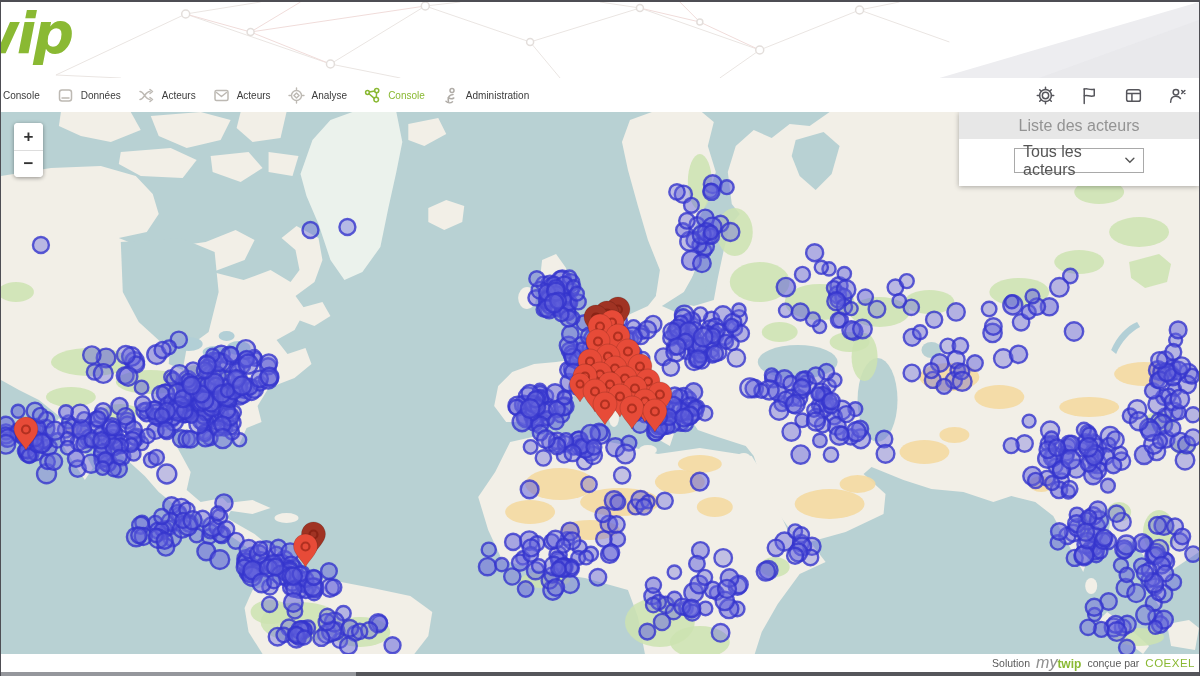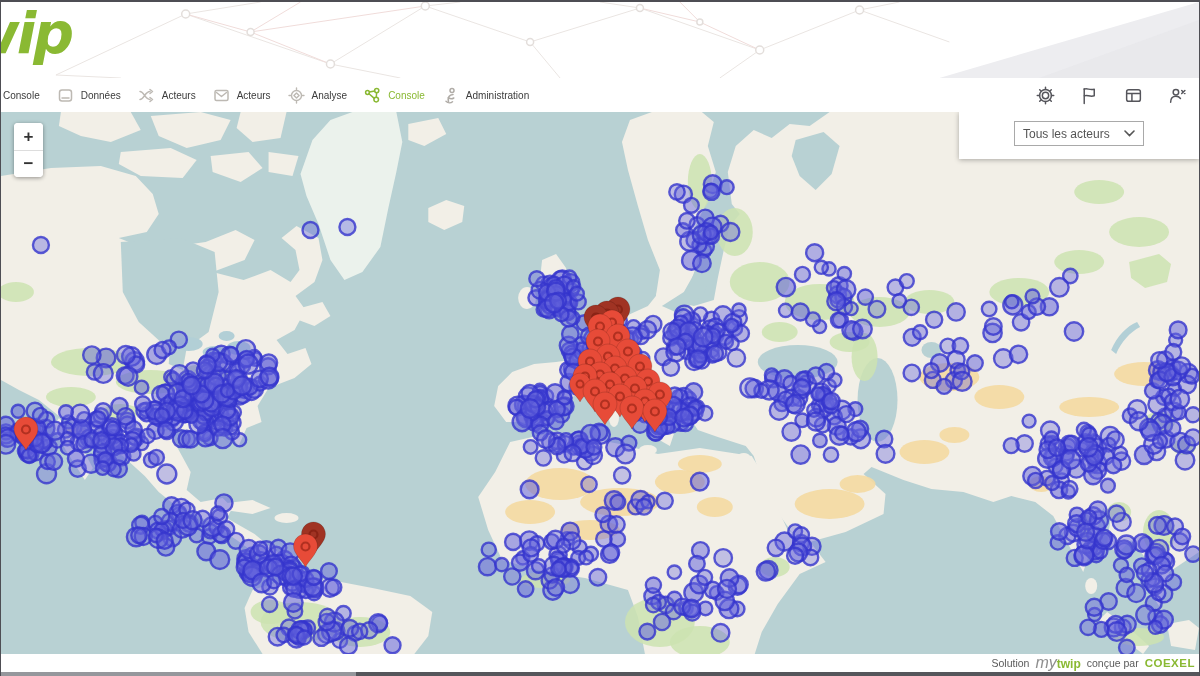--- a/index.html
+++ b/index.html
@@ -30,26 +30,26 @@
   .forest{fill:var(--forest);opacity:.85} .desert{fill:var(--desert);opacity:.9}
   .zoomctl{position:absolute;left:13px;top:11px;width:29px;background:#fff;border-radius:4px;box-shadow:0 1px 4px rgba(0,0,0,.4);z-index:6;overflow:hidden}
   .zoombtn{height:27px;display:flex;align-items:center;justify-content:center;font-size:17px;font-weight:bold;color:#333;cursor:pointer;background:#fff}
   .zoombtn + .zoombtn{border-top:1px solid #ddd}
   .panel{position:absolute;right:0;top:0;width:240px;background:#fff;box-shadow:0 1px 5px rgba(0,0,0,.3);z-index:6}
   .panel-header{height:27px;background:#e7e7e7;display:flex;align-items:center;justify-content:center;font-size:16px;color:var(--panel-title)}
   .legend{display:flex;align-items:center;padding:11px 12px 4px}
   .legend-item{display:flex;align-items:center;gap:8px;font-size:13.5px;color:var(--label-gray)}
   .legend-item.first{flex:1}
   .legend-dot{width:15px;height:15px;border-radius:50%;background:var(--news-solid)}
-  .select{width:130px;height:25px;margin:9px auto 13px;border:1px solid #a9a9a9;border-radius:0;display:flex;align-items:center;justify-content:space-between;padding:0 8px;font-size:12px;color:var(--label-gray);background:#fff;cursor:pointer}
+  .select{width:130px;height:25px;margin:9px auto 13px;border:1px solid #a9a9a9;border-radius:0;display:flex;align-items:center;justify-content:space-between;padding:0 8px;font-size:16px;color:var(--label-gray);background:#fff;cursor:pointer}
   
   footer{height:18px;background:#fff;display:flex;align-items:center;justify-content:flex-end;gap:6px;padding-right:4px;font-size:10.5px;color:#5a5a5a}
   .brand-my{font-style:italic;color:#8f8f8f;font-size:16px}
   .brand-twip{color:var(--accent);font-weight:bold;font-size:12px}
-  .coexel{color:var(--accent);font-weight:bold;font-size:11.5px;letter-spacing:.5px}
+  .coexel{color:var(--accent);font-weight:normal;font-size:11.5px;letter-spacing:.5px}
   .statusbar{height:4px;background:#55565b;position:relative}
   .statusbar::before{content:"";position:absolute;left:0;top:0;width:355px;height:100%;background:#95979c}
 </style>
 </head>
 <body>
 
 <div class="app">
 
   <header>
     <svg class="mesh" viewBox="0 0 1200 76" preserveAspectRatio="none">
@@ -1632,20 +1632,21 @@
           </g>
         </g>
     </svg>
 
     <div class="zoomctl">
       <div class="zoombtn">+</div>
       <div class="zoombtn">−</div>
     </div>
 
     <aside class="panel">
+      <div class="panel-header">Liste des acteurs</div>
       <div class="select">
         <span>Tous les acteurs</span>
         <svg width="11" height="7" viewBox="0 0 11 7" fill="none" stroke="#555" stroke-width="1.6" stroke-linecap="round">
             <path d="M1,1 L5.5,5.5 L10,1"></path>
           </svg>
       </div>
     </aside>
   </div>
 
   <footer>

